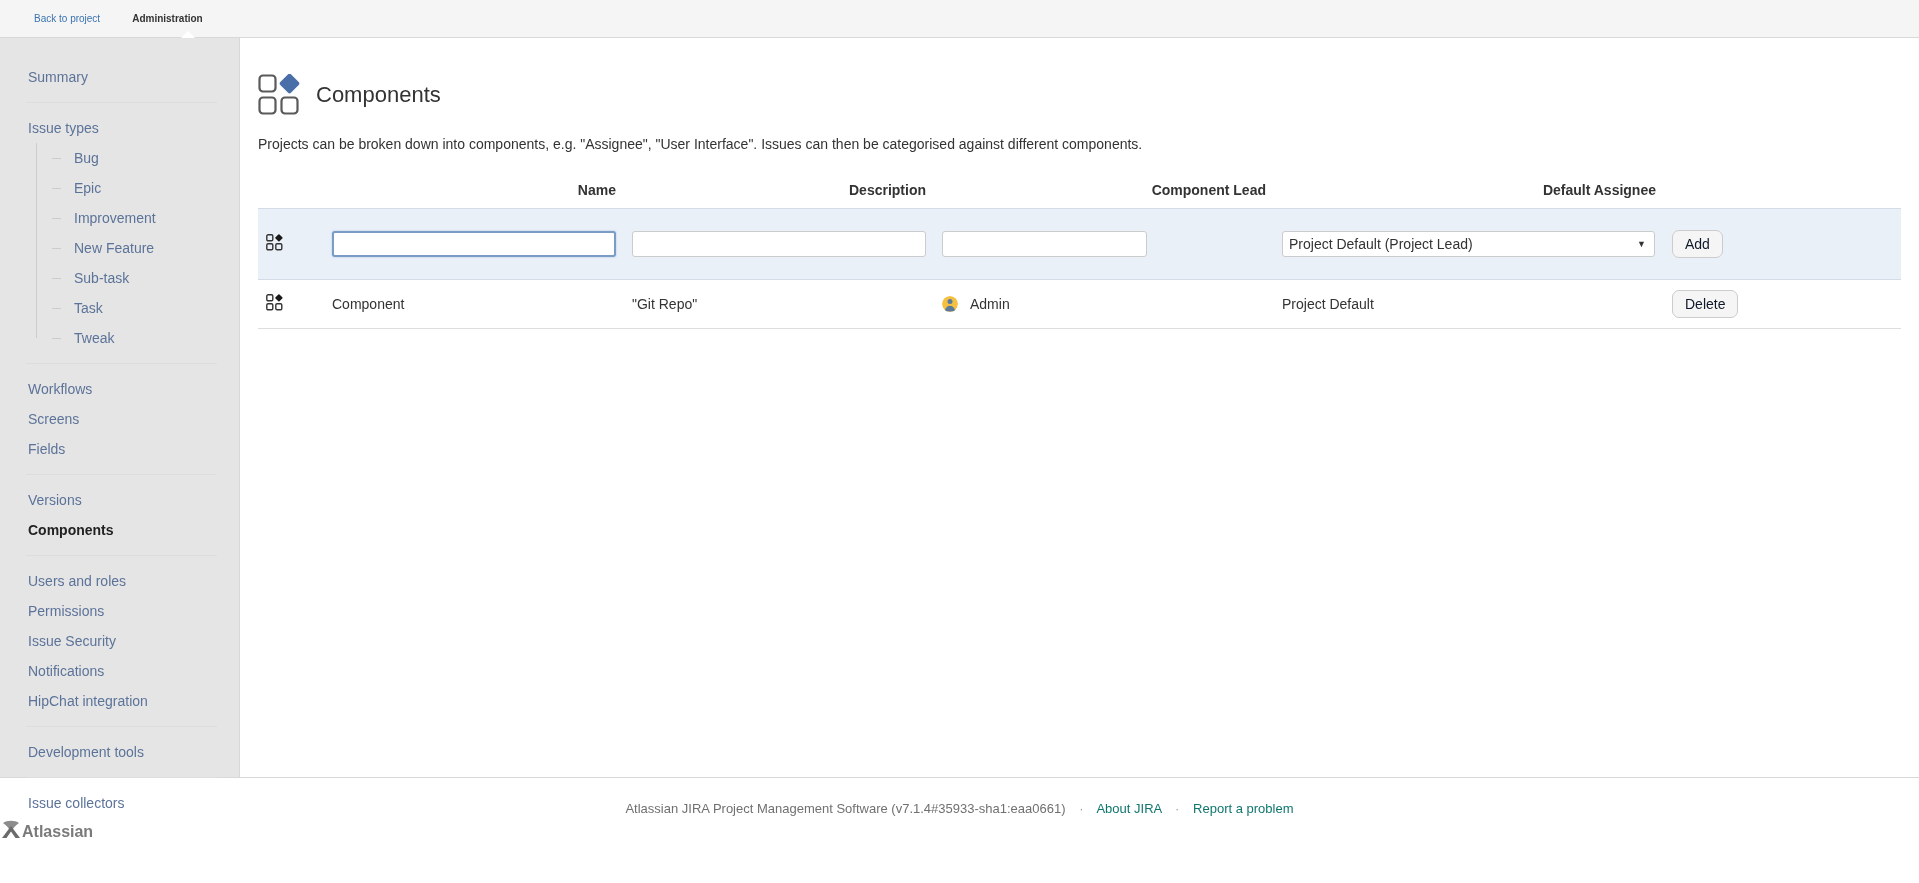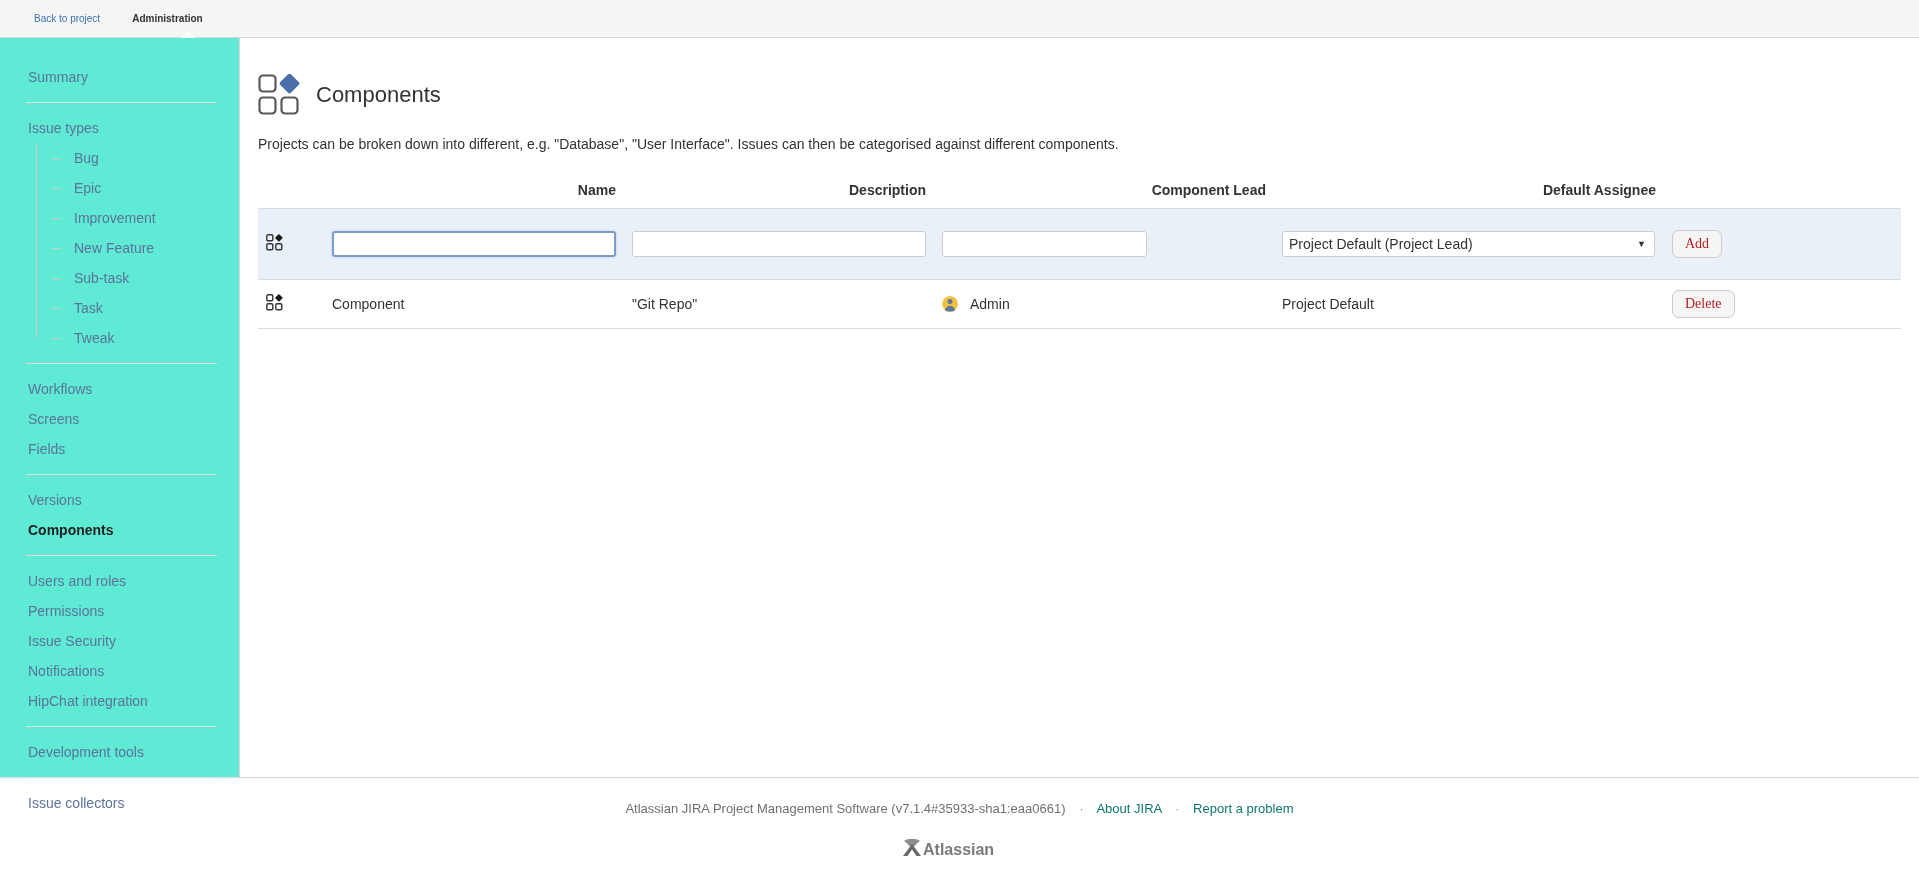--- a/index.html
+++ b/index.html
@@ -68,21 +68,21 @@
     align-items: stretch;
     height: 739px;
   }
 
   
   .sidebar {
     width: 240px;
     flex: 0 0 240px;
     border-right: 1px solid #d8d8d8;
     padding-top: 24px;
-    background: #5eead4;
+    background: #e5e5e5;
   }
   .nav-group { padding: 0; }
   .nav-sep {
     height: 1px;
     background: #dddddd;
     margin: 10px 22px 10px 26px;
   }
   .nav-item {
     display: block;
     font-size: 14px;
@@ -229,23 +229,23 @@
   .select-wrap .caret {
     position: absolute;
     right: 9px;
     top: 50%;
     transform: translateY(-50%);
     font-size: 9px;
     color: #333333;
     pointer-events: none;
   }
   .btn {
-    font-family: Liberation Serif, serif;
-    font-size: 14px;
-    color: #b91c1c;
+    font-family: Liberation Sans, sans-serif;
+    font-size: 14px;
+    color: #0f172a;
     background: #f5f5f5;
     border: 1px solid #cccccc;
     border-radius: 7px;
     padding: 4px 12px;
     cursor: pointer;
     line-height: 18px;
   }
 
   .lead-cell { display: flex; align-items: center; gap: 12px; }
   .avatar {
@@ -262,21 +262,21 @@
     text-align: center;
     background: #ffffff;
   }
   .footer-line {
     font-size: 13px;
     color: #707070;
     line-height: 18px;
   }
   .footer-line a { color: #0f766e; text-decoration: none; cursor: pointer; }
   .footer-dot { margin: 0 10px; color: #999999; }
-  .footer-logo { margin-top: 18px; display: flex; justify-content: center; }
+  .footer-logo { margin-top: 0; display: flex; }
 </style>
 </head>
 <body>
 
 <div class="topbar">
   <a class="topbar-item link">Back to project</a>
   <span class="topbar-item active">Administration</span>
   <span class="topbar-arrow"></span>
 </div>
 
@@ -341,21 +341,21 @@
     <div class="page-head">
       <svg class="comp-logo" viewBox="0 0 42 42">
         <rect x="1.5" y="1.5" width="16" height="16" rx="3.5" ry="3.5" fill="none" stroke="#5a5a5a" stroke-width="2.2"></rect>
         <rect x="1.5" y="23.5" width="16" height="16" rx="3.5" ry="3.5" fill="none" stroke="#5a5a5a" stroke-width="2.2"></rect>
         <rect x="23.5" y="23.5" width="16" height="16" rx="3.5" ry="3.5" fill="none" stroke="#5a5a5a" stroke-width="2.2"></rect>
         <rect x="24" y="2" width="15" height="15" rx="2" ry="2" fill="#4a6fa8" transform="rotate(45 31.5 9.5)"></rect>
       </svg>
       <h1 class="page-title">Components</h1>
     </div>
 
-    <p class="page-desc">Projects can be broken down into different, e.g. "Database", "User Interface". Issues can then be categorised against different components.</p>
+    <p class="page-desc">Projects can be broken down into components, e.g. "Assignee", "User Interface". Issues can then be categorised against different components.</p>
 
     <table class="components">
       <colgroup>
         <col class="col-icon">
           <col class="col-name">
           <col class="col-desc">
         <col class="col-lead">
           <col class="col-assign">
           <col class="col-ops">
       </colgroup>

